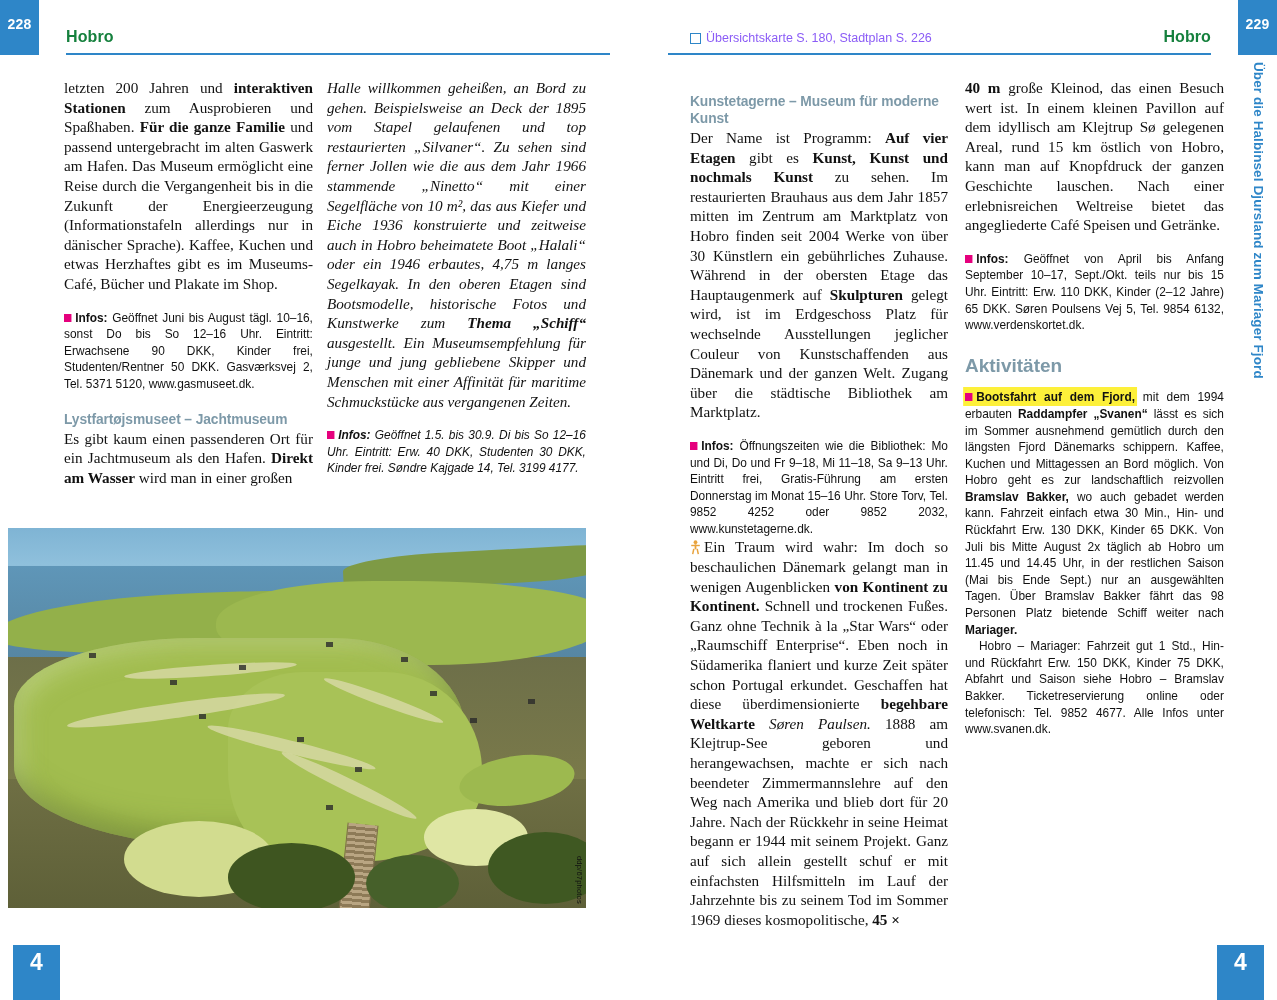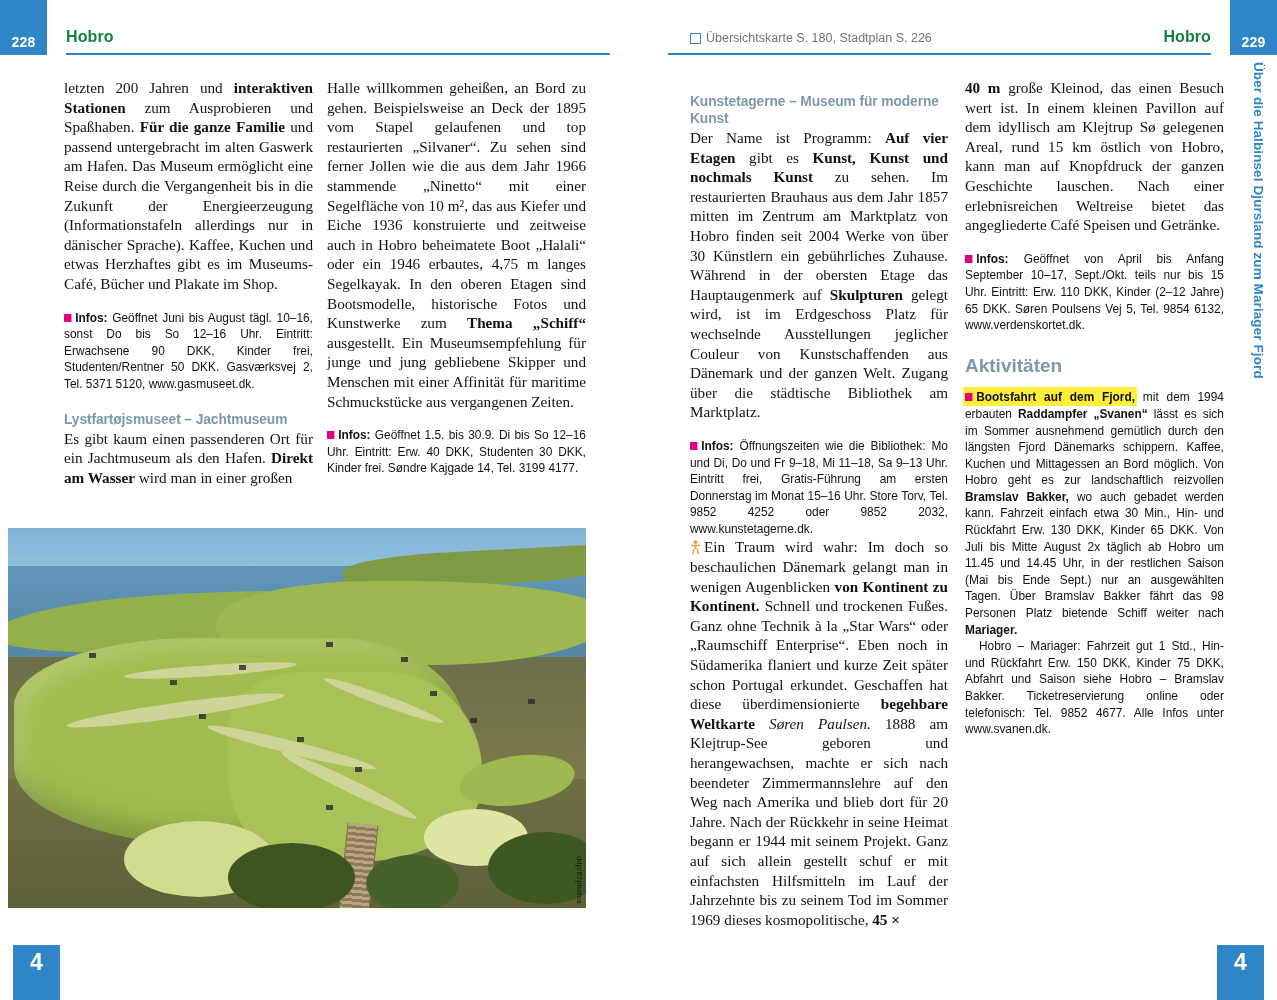--- a/index.html
+++ b/index.html
@@ -10,26 +10,26 @@
     overflow:hidden;
     position:relative;
   }
   .spread{position:absolute;inset:0;display:flex;}
   .page{position:relative;height:1000px;}
   .page-left{width:638px;}
   .page-right{width:639px;}
 
   
   .tab-corner{
-    position:absolute;top:0;width:47px;height:55px;
+    position:absolute;top:0;width:39px;height:55px;
     background:#2e86c8;color:#fff;
     display:flex;align-items:flex-end;justify-content:center;
     font-family:"Liberation Sans", sans-serif;
     font-weight:bold;font-size:14px;letter-spacing:.2px;
-    padding-bottom:5px;box-sizing:border-box;
+    padding-bottom:23px;box-sizing:border-box;
   }
   .tab-corner.left{left:0;}
   .tab-corner.right{right:0;}
 
   .head-rule{
     position:absolute;height:2px;background:#2e86c8;
   }
   .head-left-rule{left:66px;right:28px;top:53px;}
   .head-right-rule{left:30px;right:66px;top:53px;}
 
@@ -38,21 +38,21 @@
     font-family:"Liberation Sans", sans-serif;
     font-weight:bold;font-size:16px;color:#15803d;
     letter-spacing:.1px;
   }
   .head-title.left{left:66px;}
   .head-title.right{right:66px;}
 
   .head-note{
     position:absolute;top:31px;left:690px;
     font-family:"Liberation Sans", sans-serif;
-    font-size:12.5px;color:#737373;
+    font-size:12.5px;color:#8b5cf6;
     display:flex;align-items:center;gap:5px;white-space:nowrap;
   }
   .mapbox-icon{
     width:9px;height:9px;border:1.3px solid #2e86c8;display:inline-block;
   }
 
   
   .chapter-mark{
     position:absolute;bottom:0;width:47px;height:55px;
     background:#2e86c8;color:#fff;
@@ -79,21 +79,21 @@
 
   
   .col{
     position:absolute;top:78px;
     font-size:15.2px;line-height:19.6px;
     text-align:justify;
     color:#111;
     hyphens:manual;
   }
   .c1{left:64px;width:249px;}
-  .c2{left:327px;width:259px;}
+  .c2{left:327px;width:259px;font-style:italic;}
   .c3{left:690px;width:258px;}
   .c4{left:965px;width:259px;}
 
   p{margin:0;text-indent:0;}
   .body{ }
   .indent{text-indent:15px;}
 
   b,strong{font-weight:bold;}
   i,em{font-style:italic;}
 

